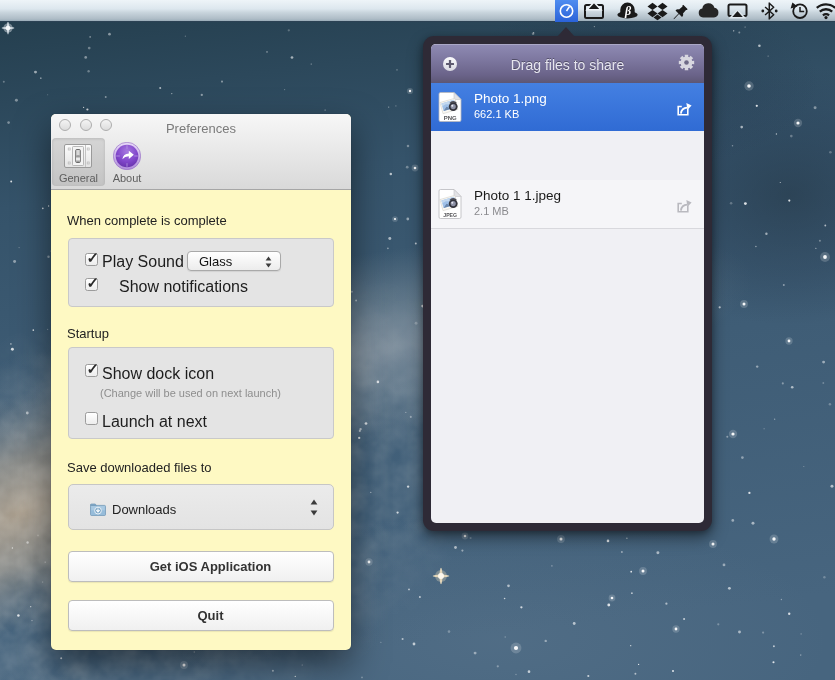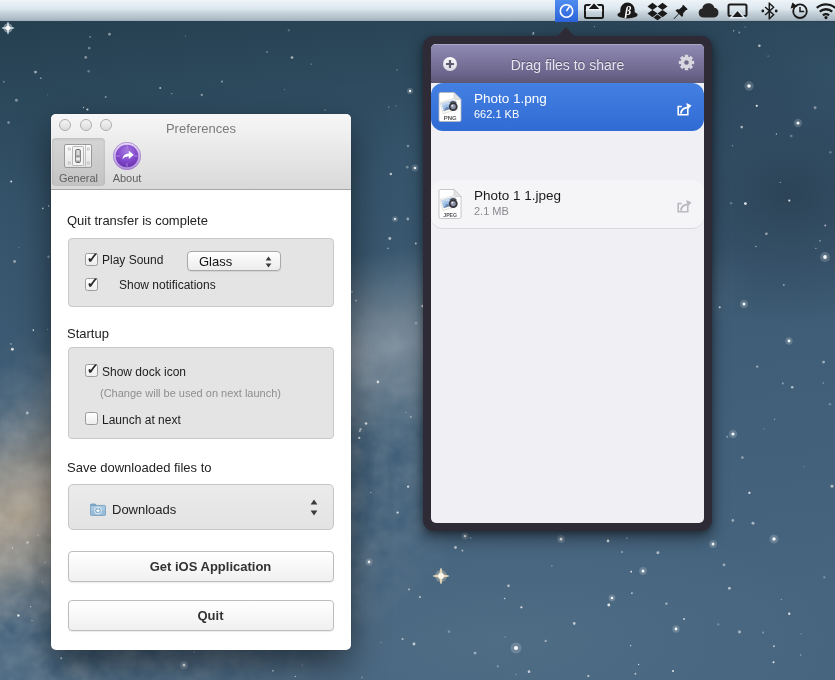--- a/index.html
+++ b/index.html
@@ -20,34 +20,34 @@
   #arrow { position:absolute; left:557px; top:26.5px; width:0; height:0;
     border-left:9.5px solid transparent; border-right:9.5px solid transparent;
     border-bottom:10px solid #2e2a36; }
   #pop-inner { position:absolute; left:8px; top:8px; width:273px; height:479px;
     border-radius:5px; overflow:hidden; background:#f0f0f4; }
   #pop-head { position:absolute; left:0; top:0; width:273px; height:39px;
     background:linear-gradient(#8f8bb4, #7b759d 45%, #6a6389 80%, #5d5775);
     box-shadow:inset 0 1px 0 rgba(255,255,255,.25); }
   #pop-title { position:absolute; left:0; right:0; top:12.5px; text-align:center;
     color:#e6e5ef; font-size:14px; text-shadow:0 -1px 0 rgba(0,0,0,.35); }
-  .prow { position:absolute; left:0; width:273px;border-radius:12px; }
+  .prow { position:absolute; left:0; width:273px; }
   .prow .fname { position:absolute; left:43px; top:8px; font-size:13.5px; }
   .prow .fsize { position:absolute; left:43px; top:24.5px; font-size:11px; }
   #row1 { top:39px; height:48px; background:linear-gradient(#4480e2,#306bd4); }
   #row1 .fname, #row1 .fsize { color:#fff; }
   #row2 { top:87px; height:49px; background:#f5f5f8; border-bottom:1px solid #d8d8dd; }
   #row3 { top:136px; height:49px; background:#f5f5f8; border-bottom:1px solid #d8d8dd; }
   .dark .fname { color:#1a1a1a; }
   .dark .fsize { color:#8a8a8e; }
   .ficon { position:absolute; left:7px; top:9px; width:24px; height:30px; }
   .shicon { position:absolute; left:246px; top:19px; width:15px; height:14px; }
   
   #prefs { position:absolute; left:51px; top:114px; width:300px; height:536px;
-    background:#ffffff; border-radius:5px; box-shadow:0 15px 35px rgba(0,0,0,.5), 0 0 1px rgba(0,0,0,.4); }
+    background:#fef9c3; border-radius:5px; box-shadow:0 15px 35px rgba(0,0,0,.5), 0 0 1px rgba(0,0,0,.4); }
   #ptitlebar { position:absolute; left:0; top:0; width:300px; height:76px;
     border-radius:5px 5px 0 0;
     background:linear-gradient(#f7f7f7,#d9d9d9); border-bottom:1px solid #a6a6a6; }
   #ptitle { position:absolute; top:7px; left:0; right:0; text-align:center;
     color:#7b7b7b; font-size:13px; }
   .tl { position:absolute; top:4.5px; width:12px; height:12px; border-radius:50%;
     background:linear-gradient(#f4f4f4,#dcdcdc); border:1px solid #adadad; }
   #tl1 { left:8px; } #tl2 { left:28.5px; } #tl3 { left:48.5px; }
   #gen-sel { position:absolute; left:1px; top:24px; width:53px; height:48px; border-radius:4px;
     background:rgba(0,0,0,.10); box-shadow:inset 0 1px 3px rgba(0,0,0,.12); }
@@ -55,21 +55,21 @@
   #lblGen { left:1px; width:53px; }
   #lblAbout { left:52px; width:48px; }
   #genicon { position:absolute; left:13px; top:30px; width:28px; height:24px; }
   #abouticon { position:absolute; left:62px; top:28px; width:28px; height:28px; }
   
   .seclabel { position:absolute; left:16px; font-size:13px; color:#222; }
   .gbox { position:absolute; left:17px; width:266px; background:#e4e4e4;
     border:1px solid #c9c9c9; border-radius:4px; }
   .cb { position:absolute; width:13px; height:13px; background:linear-gradient(#fff,#ededed);
     border:1px solid #9c9c9c; border-radius:2.5px; }
-  .cblabel { position:absolute; font-size:12px; color:#1d1d1d; }
+  .cblabel { position:absolute; font-size:16px; color:#1d1d1d; }
   .check { position:absolute; font-size:15px; color:#2a2a2a; top:-5px; left:1px; font-weight:bold; }
   #glass { position:absolute; left:136px; top:136.5px; width:94px; height:20px;
     background:linear-gradient(#ffffff,#ececec); border:1px solid #a9a9a9; border-radius:4px;
     box-shadow:0 1px 1px rgba(0,0,0,.08); }
   #glass span { position:absolute; left:11px; top:2px; font-size:13px; color:#111; }
   #dlbox { position:absolute; left:17px; top:369.5px; width:266px; height:46px;
     background:linear-gradient(#ebebeb,#e3e3e3); border:1px solid #c6c6c6; border-radius:5px; }
   #dlbox span { position:absolute; left:43px; top:17px; font-size:13px; color:#222; }
   .bigbtn { position:absolute; left:17px; width:266px; height:31px;
     background:linear-gradient(#ffffff,#f0f0f0); border:1px solid #bdbdbd; border-radius:4px;
@@ -710,21 +710,21 @@
       <circle cx="14" cy="14" r="11.3" fill="url(#purp)"></circle>
       <g stroke="#b79ae2" stroke-width="0.8">
         <line x1="14" y1="3.2" x2="14" y2="6.8"></line>
           <line x1="14" y1="21.2" x2="14" y2="24.8"></line>
         <line x1="3.2" y1="14" x2="6.8" y2="14"></line>
           <line x1="21.2" y1="14" x2="24.8" y2="14"></line>
       </g>
       <path d="M9.4 17.2 q0.8,-5.6 6.4,-5.8 v-2.7 l5,4.1 -5,4.1 v-2.7 q-4.2,0.2 -6.4,3 z" fill="#ffffff"></path>
     </svg>
   </div>
-  <div class="seclabel" style="top:98.5px;">Quit transfer is complete</div>
+  <div class="seclabel" style="top:98.5px;">When complete is complete</div>
   <div class="gbox" style="top:123.5px; height:69px;"></div>
   <div class="cb" style="left:33.5px; top:138.5px;">
       <span class="check">✓</span>
     </div>
   <div class="cblabel" style="left:51px; top:138.5px;">Play Sound</div>
   <div id="glass">
       <span>Glass</span>
     <svg style="position:absolute; right:8px; top:4px;" width="7" height="12" viewBox="0 0 7 12">
       <path d="M3.5 0.5 L6.4 4.4 H0.6 Z" fill="#3c3c3c"></path>
       <path d="M3.5 11.5 L6.4 7.6 H0.6 Z" fill="#3c3c3c"></path>

